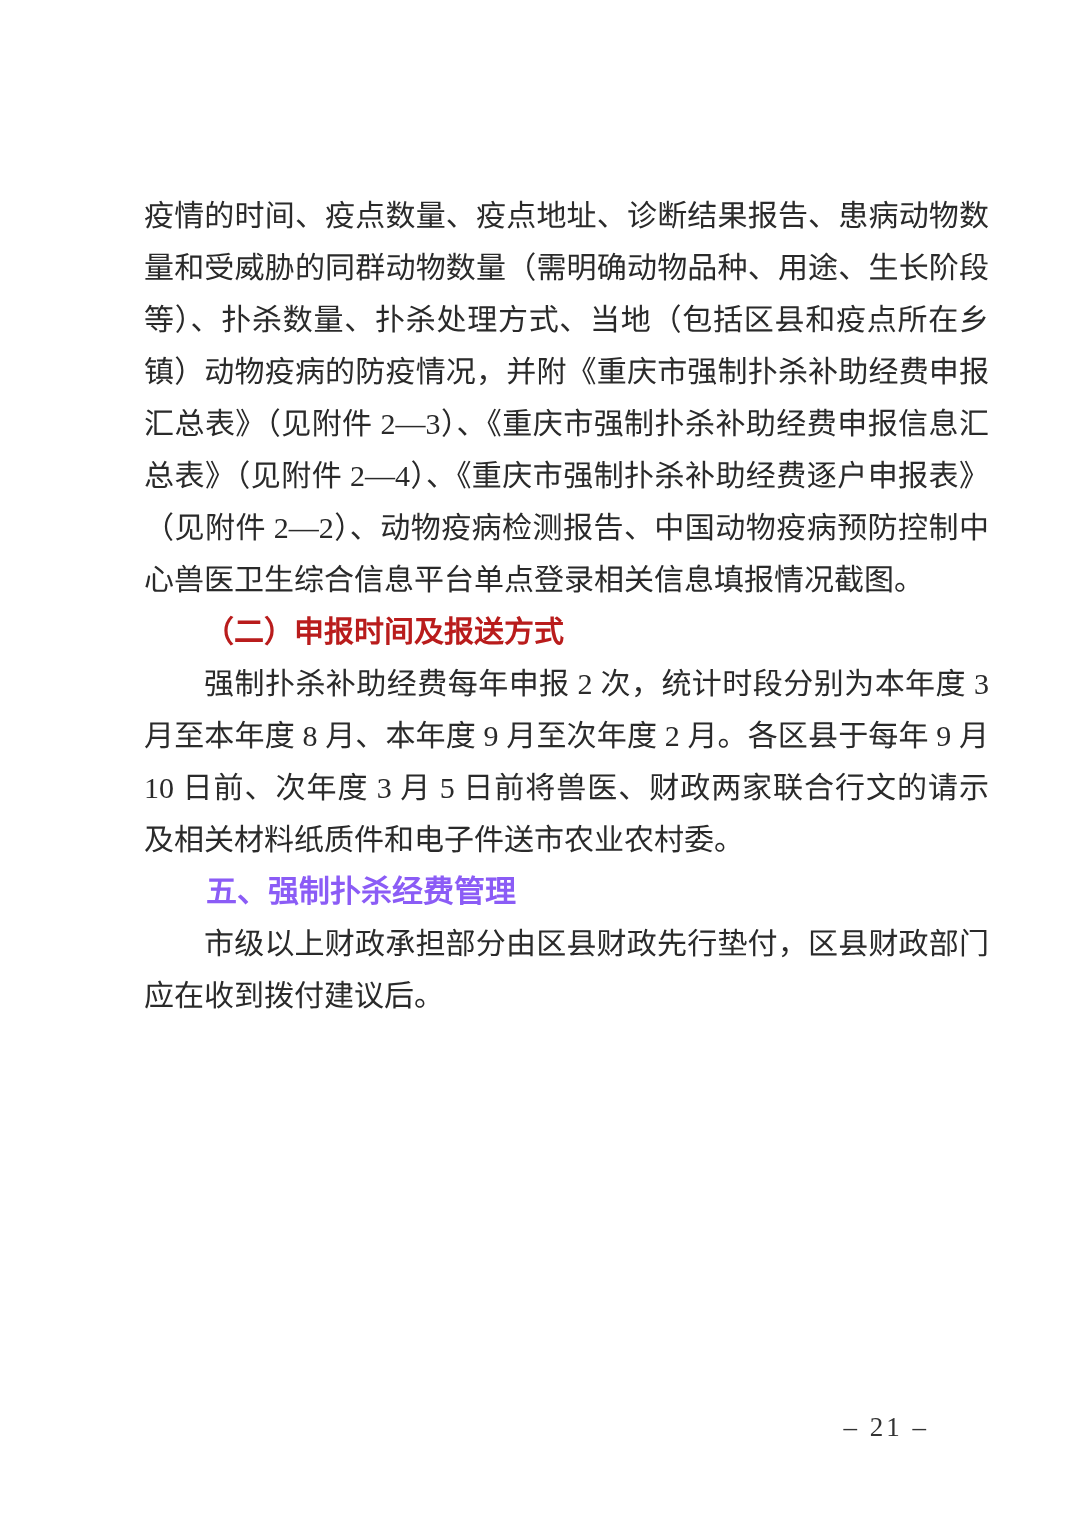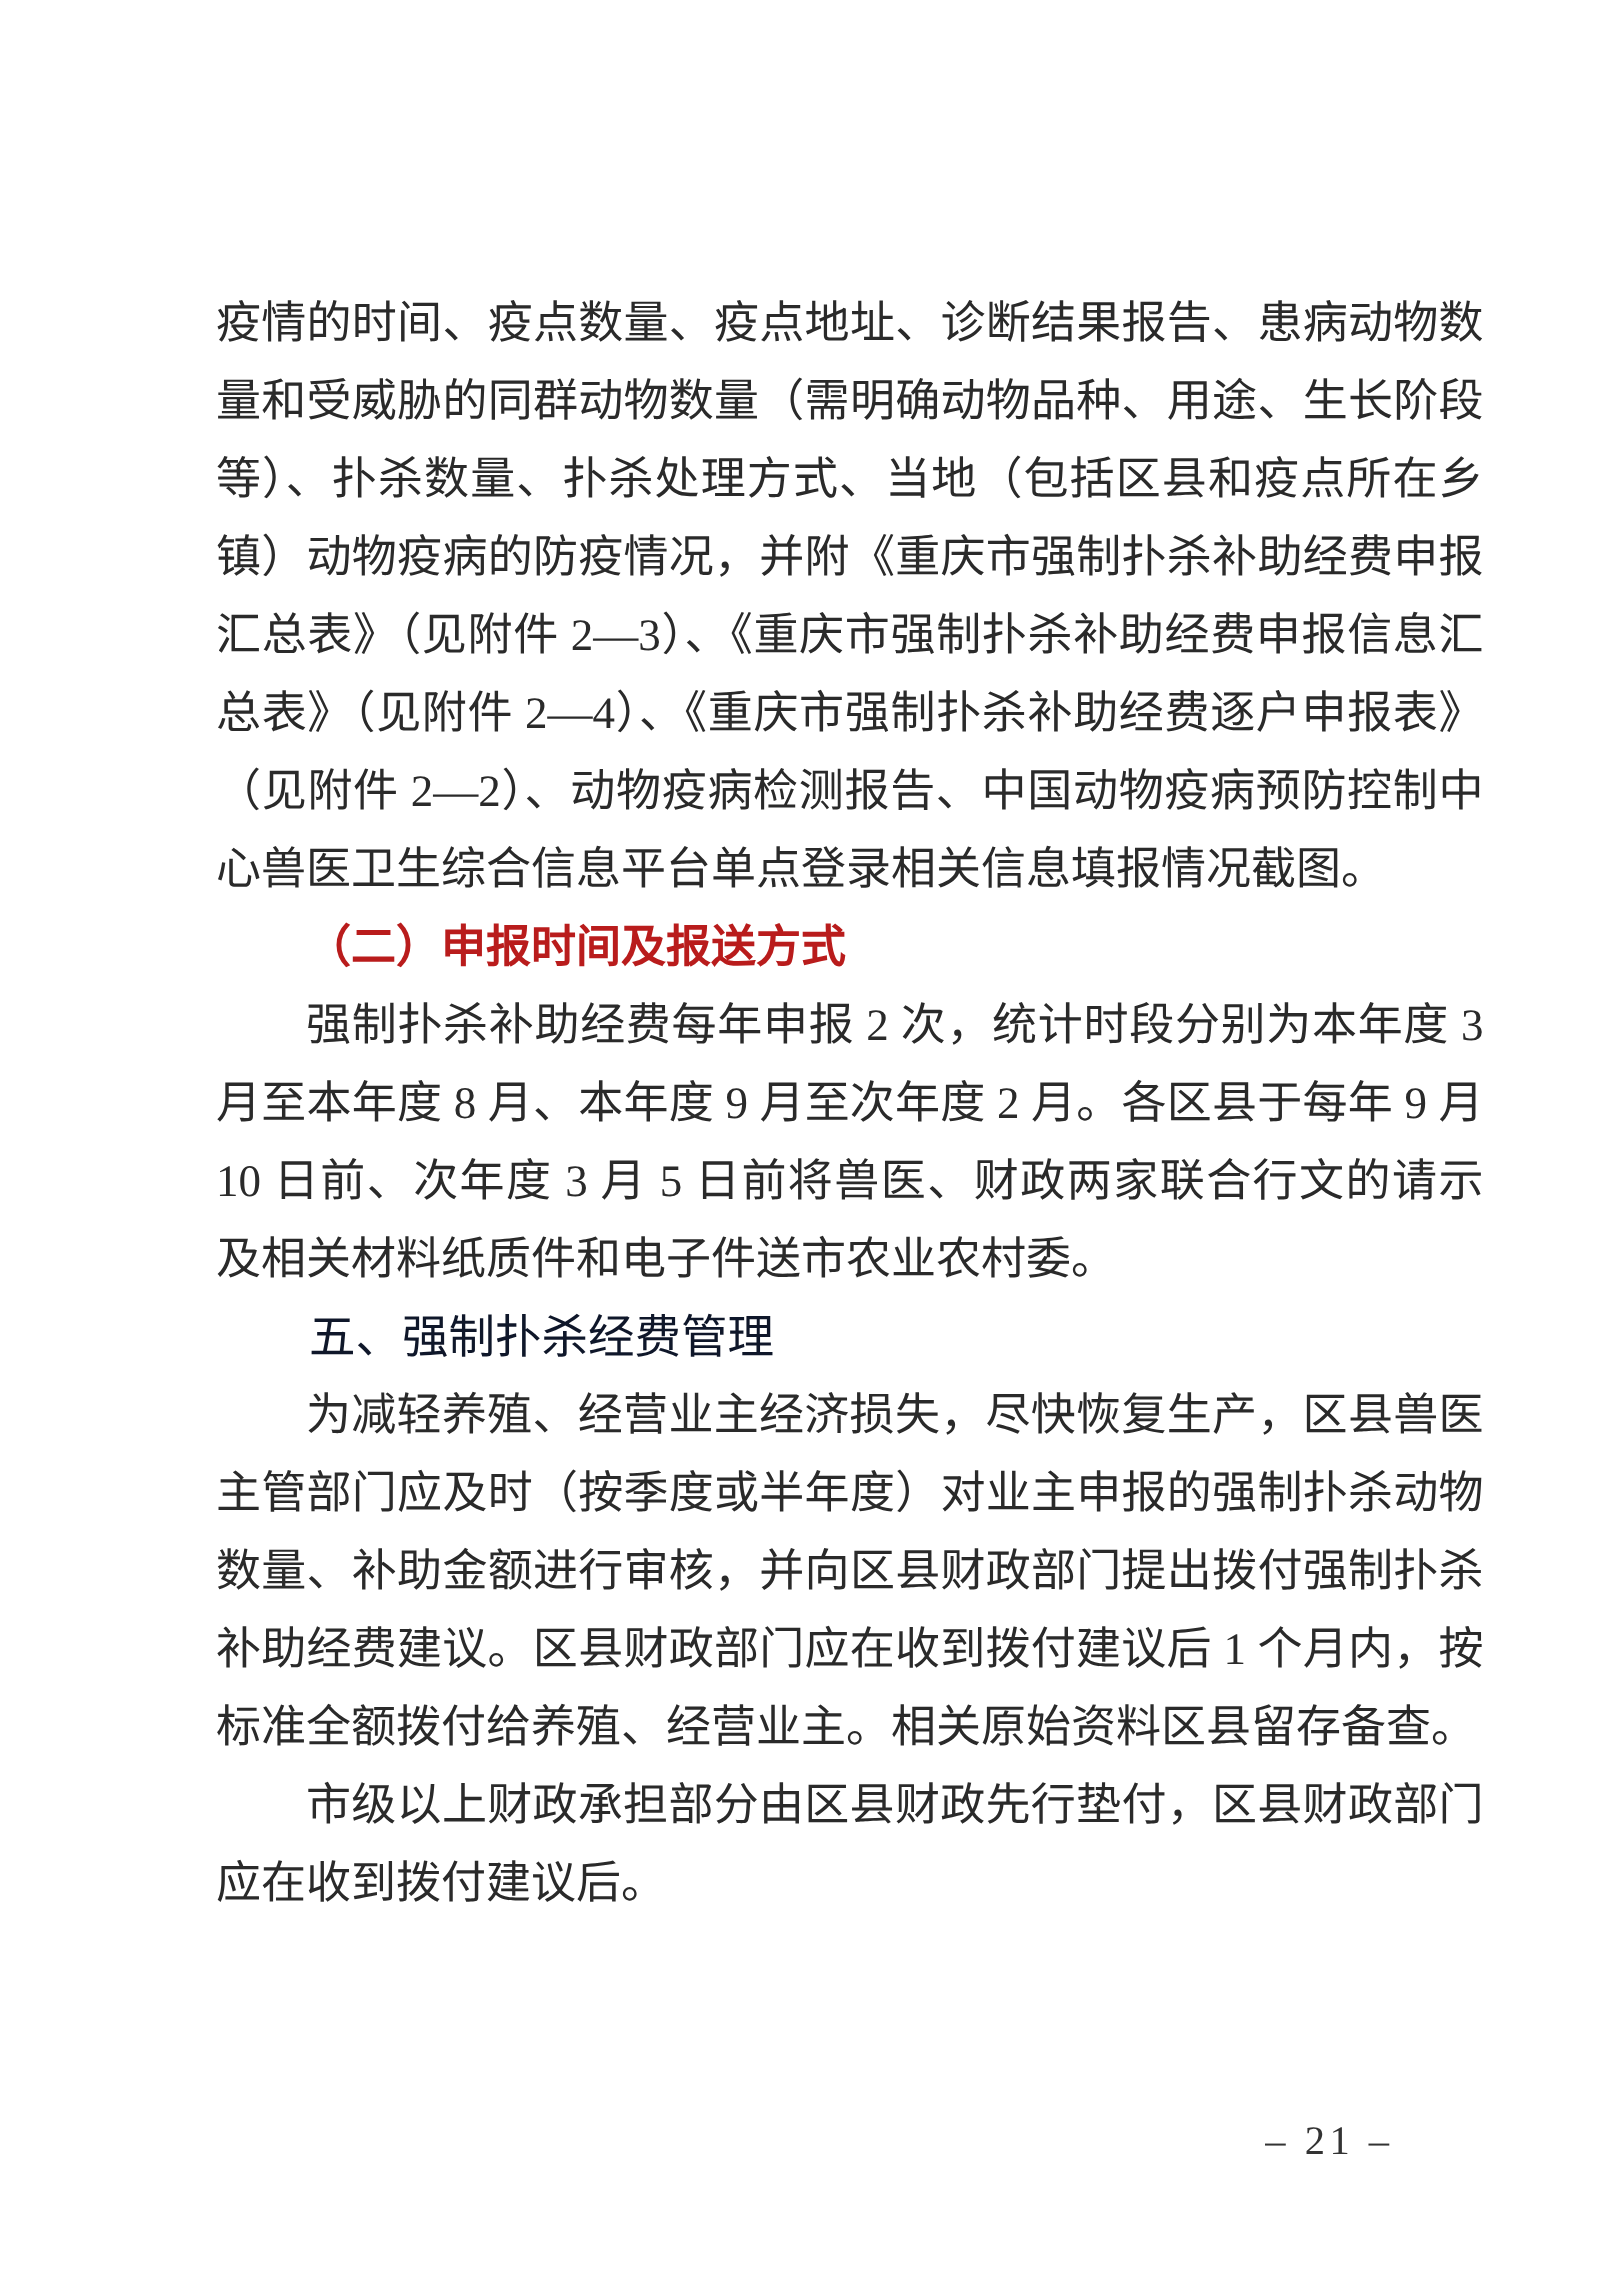--- a/index.html
+++ b/index.html
@@ -39,23 +39,23 @@
     font-weight: 700;
     text-indent: 2em;
     color: #b91c1c;
     font-family: "Liberation Serif", "DejaVu Serif", serif;
     text-align: left;
   }
   .hei-heading {
     margin: 0;
     font-size: 31px;
     line-height: 52px;
-    font-weight: 400;
+    font-weight: 700;
     text-indent: 2em;
-    color: #0f172a;
+    color: #8b5cf6;
     font-family: "Liberation Sans", "DejaVu Sans", sans-serif;
     text-align: left;
   }
   .footer-page-number {
     position: absolute;
     top: 1377px;
     right: 132px;
     font-size: 27px;
     line-height: 32px;
     color: #333333;
@@ -66,17 +66,16 @@
 </style>
 </head>
 <body>
 
 <div class="page">
   <div class="text-block">
     <p class="body no-indent">疫情的时间、疫点数量、疫点地址、诊断结果报告、患病动物数量和受威胁的同群动物数量（需明确动物品种、用途、生长阶段等）、扑杀数量、扑杀处理方式、当地（包括区县和疫点所在乡镇）动物疫病的防疫情况，并附《重庆市强制扑杀补助经费申报汇总表》（见附件 2—3）、《重庆市强制扑杀补助经费申报信息汇总表》（见附件 2—4）、《重庆市强制扑杀补助经费逐户申报表》（见附件 2—2）、动物疫病检测报告、中国动物疫病预防控制中心兽医卫生综合信息平台单点登录相关信息填报情况截图。</p>
     <h3 class="kai-heading">（二）申报时间及报送方式</h3>
     <p class="body">强制扑杀补助经费每年申报 2 次，统计时段分别为本年度 3 月至本年度 8 月、本年度 9 月至次年度 2 月。各区县于每年 9 月 10 日前、次年度 3 月 5 日前将兽医、财政两家联合行文的请示及相关材料纸质件和电子件送市农业农村委。</p>
     <h2 class="hei-heading">五、强制扑杀经费管理</h2>
-    <p class="body">为减轻养殖、经营业主经济损失，尽快恢复生产，区县兽医主管部门应及时（按季度或半年度）对业主申报的强制扑杀动物数量、补助金额进行审核，并向区县财政部门提出拨付强制扑杀补助经费建议。区县财政部门应在收到拨付建议后 1 个月内，按标准全额拨付给养殖、经营业主。相关原始资料区县留存备查。</p>
     <p class="body">市级以上财政承担部分由区县财政先行垫付，区县财政部门应在收到拨付建议后。</p>
   </div>
   <div class="footer-page-number">– 21 –</div>
 </div>
 
 </body></html>

